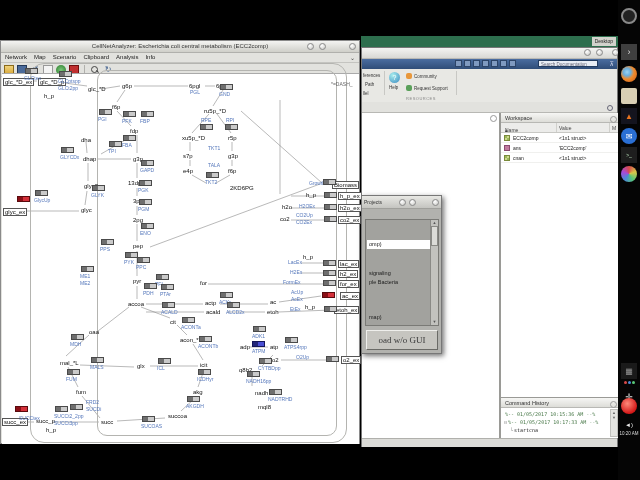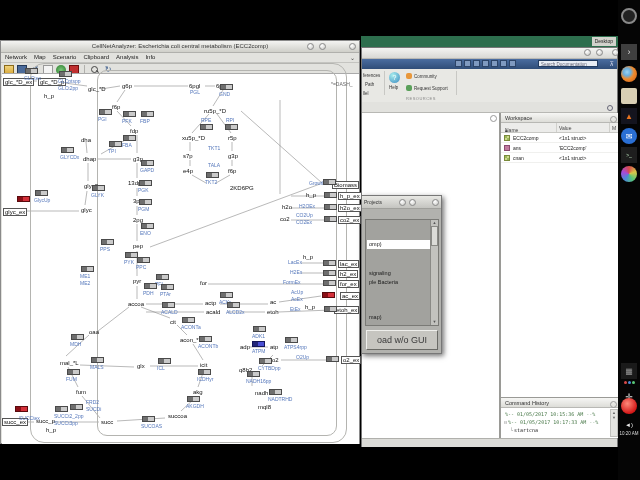--- a/index.html
+++ b/index.html
@@ -125,21 +125,21 @@
             border:1px solid #7a7a76;box-sizing:border-box;overflow:hidden;}
   .dlg-item{position:absolute;left:1px;right:8px;height:9px;font-size:5.5px;color:#1a1a1a;
             line-height:9px;padding-left:2px;white-space:nowrap;}
   .dlg-item.sel{background:#fff;}
   .dlg-scroll{position:absolute;right:0;top:0;bottom:0;width:7px;background:#c2c2be;
               border-left:1px solid #8a8a86;font-size:4px;color:#555;text-align:center;line-height:6px;}
   .dlg-thumb{position:absolute;left:0;right:0;top:6px;height:18px;background:#dcdcd8;border:1px solid #8a8a86;}
   .dlg-btn{position:absolute;left:4px;top:134px;width:72px;height:20px;background:#c6c5c0;
            border-top:1px solid #efefec;border-left:1px solid #efefec;border-right:1px solid #6a6a66;
            border-bottom:1px solid #6a6a66;font-size:9px;color:#3a3a3a;text-align:center;
-           line-height:18px;box-sizing:border-box;white-space:nowrap;overflow:hidden;}
+           line-height:18px;box-sizing:border-box;white-space:nowrap;overflow:hidden;font-family:Liberation Serif, serif;}
   
   #taskbar{position:absolute;left:618px;top:0;width:22px;height:480px;background:#050505;z-index:5;}
   .tbicon{position:absolute;left:3px;width:16px;height:16px;display:flex;align-items:center;
           justify-content:center;font-size:9px;box-sizing:border-box;}
   .ic-launcher{border-radius:50%;border:2px solid #8a8a8a;background:#222;}
   .ic-expand{background:#3f3f3f;color:#ddd;}
   .ic-firefox{border-radius:50%;background:radial-gradient(circle at 38% 38%,#9fd4f0 0%,#6ab0e0 25%,#ef8a2c 50%,#c85a14 100%);}
   .ic-files{background:#d8cfb4;border-radius:2px;}
   .ic-matlab{background:#14141e;color:#e8731f;font-size:8px;}
   .ic-mail{background:#2a6fd4;border-radius:50%;color:#fff;font-size:8px;}

